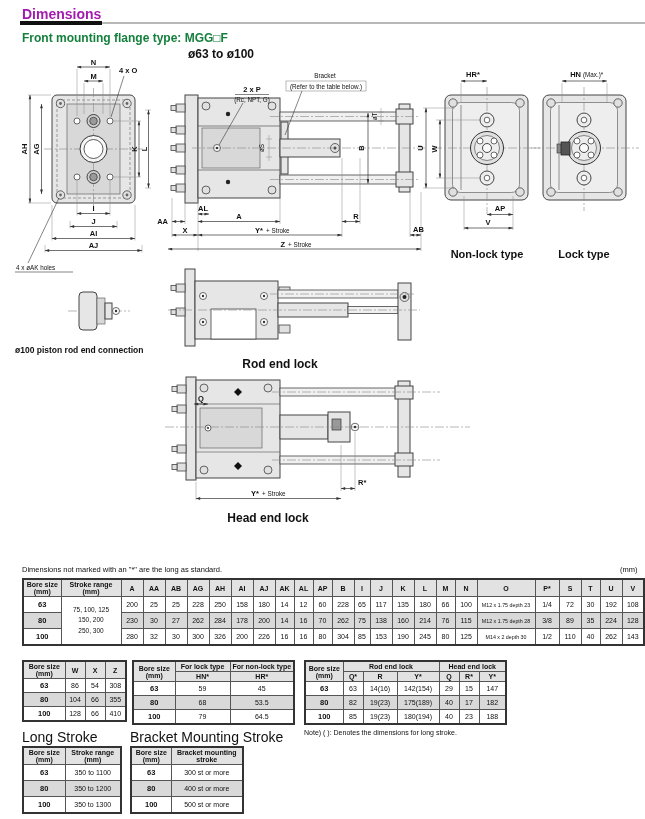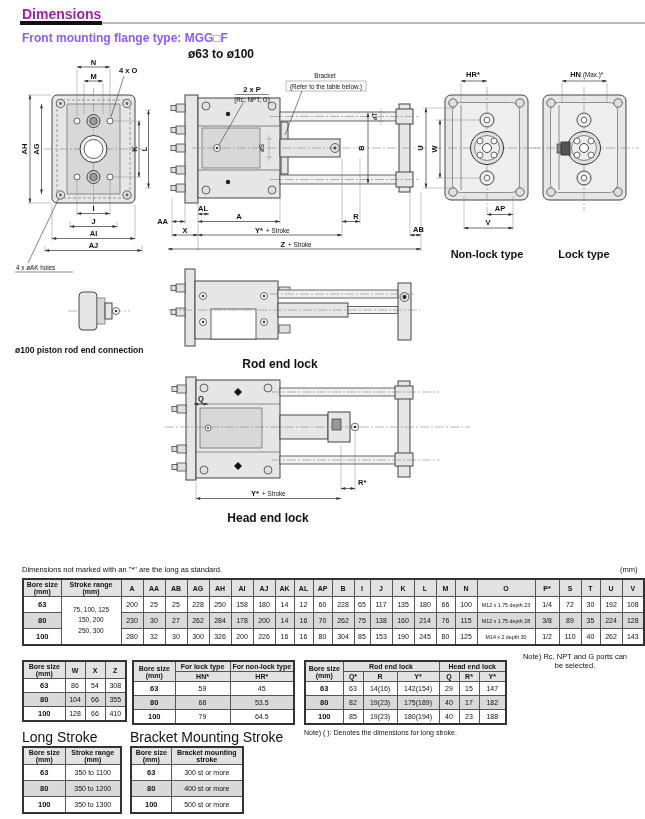--- a/index.html
+++ b/index.html
@@ -1,21 +1,21 @@
 <!DOCTYPE html>
 <html><head>
 <meta charset="utf-8">
 <style>
   html,body{margin:0;padding:0;background:#fff;}
   .page{position:relative;width:645px;height:819px;background:#fff;font-family:"Liberation Sans",sans-serif;overflow:hidden;}
   .abs{position:absolute;}
   .title{left:22px;top:6px;font-size:14px;font-weight:bold;color:#a21caf;}
   .rule-black{left:20px;top:21px;width:82px;height:4px;background:#111;}
   .rule-gray{left:102px;top:22px;width:543px;height:2px;background:#b8b8b8;}
-  .subtitle{left:22px;top:31px;font-size:12px;font-weight:bold;color:#8b5cf6;}
+  .subtitle{left:22px;top:31px;font-size:12px;font-weight:bold;color:#15803d;}
   .bore-range{left:188px;top:47px;font-size:12px;font-weight:bold;color:#111;}
   .note{font-size:7.5px;color:#111;white-space:pre-line;}
   .h2{font-size:14px;font-weight:normal;color:#111;}
   svg{position:absolute;left:0;top:0;}
   svg text{fill:#111;}
   .part{fill:#e6e6e6;stroke:#444;stroke-width:1;}
   .part2{fill:#d8d8d8;stroke:#666;stroke-width:.7;}
   .rod{fill:#f0f0f0;stroke:#444;stroke-width:.8;}
   .scr{fill:#e0e0e0;stroke:#444;stroke-width:.8;}
   .white{fill:#fff;stroke:#444;stroke-width:.8;}
@@ -516,22 +516,20 @@
           <td class="sm">M14 x 2 depth 30</td>
           <td>1/2</td>
           <td>110</td>
           <td>40</td>
           <td>262</td>
           <td>143</td>
         </tr>
       </tbody>
   </table>
 
-  <div class="abs note" style="left:505px;top:652px;width:140px;text-align:center;">Note) Rc, NPT and G ports can
-be selected.</div>
 
   <table class="t" style="left:22px;top:660px;width:103px;">
     <colgroup>
         <col style="width:42px">
         <col style="width:20px">
         <col style="width:20px">
         <col style="width:21px">
       </colgroup>
     <thead>
         <tr>

